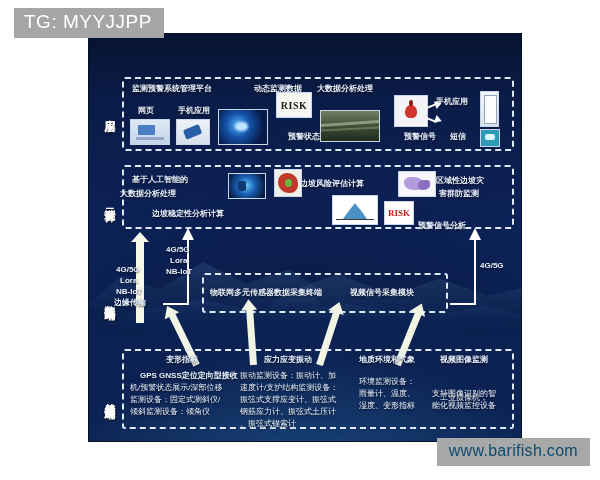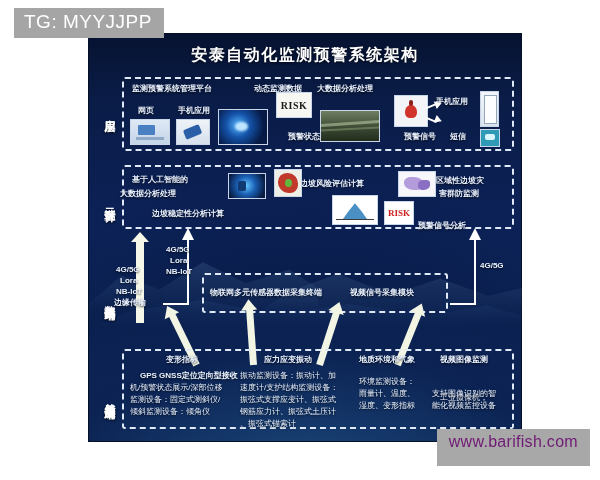--- a/index.html
+++ b/index.html
@@ -17,23 +17,23 @@
     background:#a5a5a5;color:#ffffff;
     font-size:19px;letter-spacing:.5px;
     padding:3px 12px 5px 10px;
     line-height:1.15;
     z-index:50;
   }
 
   
   #site-watermark{
     position:absolute;right:10px;bottom:14px;
-    background:#a8a8a8;color:#701a75;
+    background:#a8a8a8;color:#0c4a6e;
     font-size:16px;letter-spacing:.3px;
-    padding:4px 12px 15px 12px;
+    padding:4px 12px 6px 12px;
     z-index:50;
   }
 
   
   #diagram{
     position:absolute;left:88px;top:33px;
     width:434px;height:409px;
     background:
        radial-gradient(120% 80% at 50% 118%, #2a5f91 0%, #15396b 26%, #0b2252 52%, #08194191 75%, rgba(8,25,65,0) 100%),
        linear-gradient(180deg,#061230 0%,#0a1c47 16%,#0c2157 46%,#0d2a63 72%,#123775 100%);
@@ -178,21 +178,20 @@
 <body>
 
 <div id="tg-watermark">TG: MYYJJPP</div>
 
 <div id="diagram">
 
   <div class="mountain m1"></div>
   <div class="mountain m2"></div>
   <div class="mountain m3"></div>
 
-  <div id="diagram-title">安泰自动化监测预警系统架构</div>
 
   <div class="layer-label" style="top:48px;height:62px;">应用层</div>
   <div class="layer-label" style="top:132px;height:72px;">云端计算</div>
   <div class="layer-label" style="top:222px;height:86px;">数据采集端</div>
   <div class="layer-label" style="top:318px;height:92px;">传感器监测端</div>
 
   <div class="layer-box" style="left:34px;top:44px;width:392px;height:74px;"></div>
 
   <div class="dtext bold" style="left:44px;top:51px;">监测预警系统管理平台</div>
   <div class="dtext bold" style="left:166px;top:51px;">动态监测数据</div>

